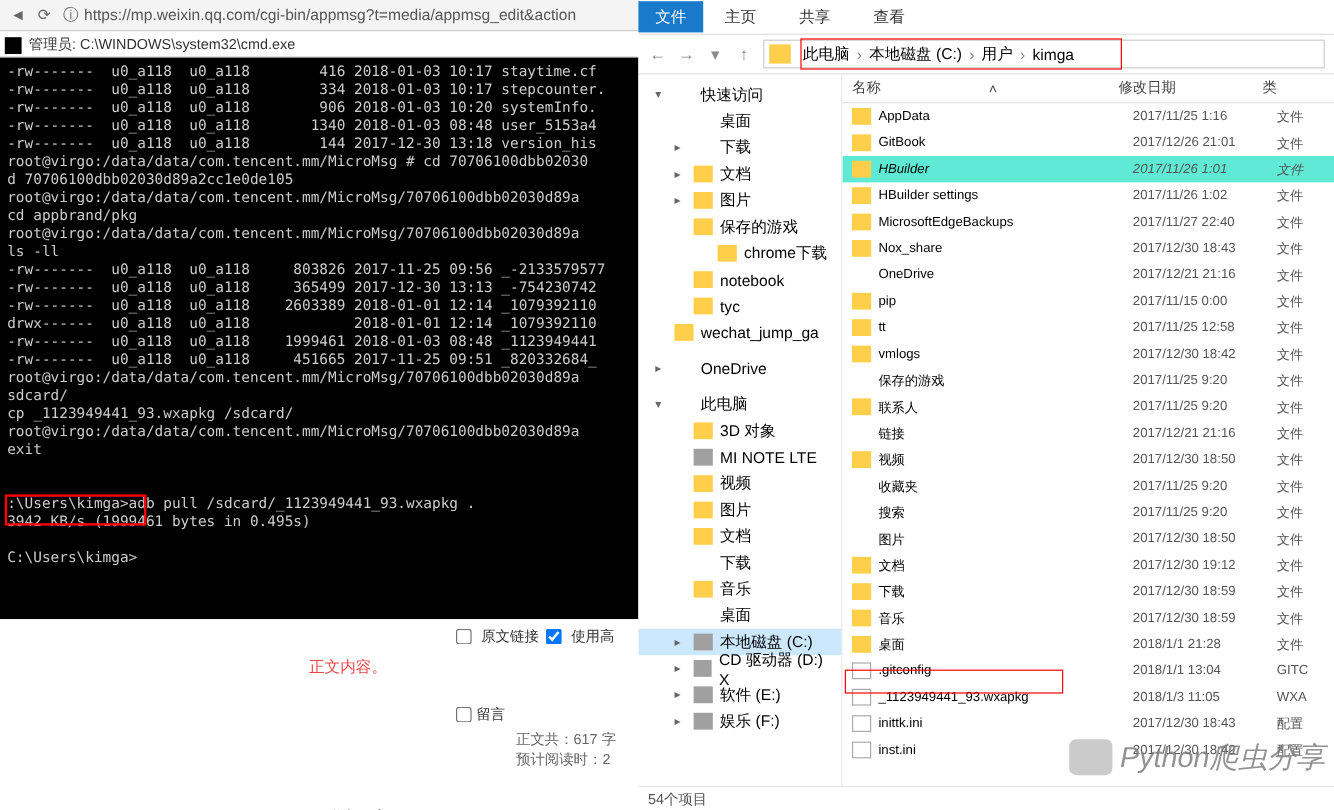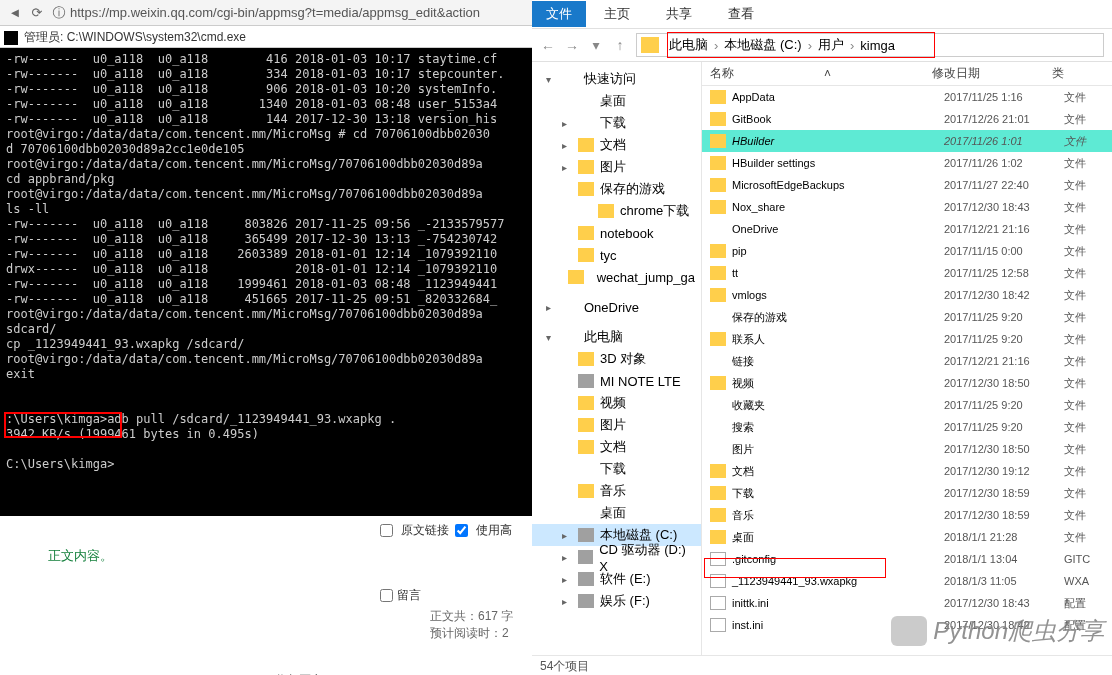--- a/index.html
+++ b/index.html
@@ -5,21 +5,21 @@
 * { margin:0; padding:0; box-sizing:border-box; font-family:"Microsoft YaHei","Segoe UI",sans-serif; }
 body { width:1112px; height:675px; overflow:hidden; background:#fff; position:relative; }
 .browser-bar { position:absolute; top:0; left:0; width:532px; height:26px; background:#f4f4f4; border-bottom:1px solid #ccc; display:flex; align-items:center; padding:0 4px; font-size:13px; }
 .browser-bar .nav-icon { width:22px; text-align:center; color:#666; }
 .browser-bar .url { color:#555; }
 .cmd-title { position:absolute; top:28px; left:0; width:532px; height:20px; background:#fff; color:#333; font-size:12px; display:flex; align-items:center; padding:0 4px; border-bottom:1px solid #ccc;}
 .cmd-title .ico { width:14px; height:14px; background:#000; margin-right:6px; display:inline-block; }
 .terminal { position:absolute; top:48px; left:0; width:532px; height:468px; background:#000; color:#ccc; font-family:Consolas,monospace; font-size:12px; line-height:15px; padding:4px 6px; white-space:pre; overflow:hidden; }
 .redbox1 { position:absolute; border:2px solid red; top:412px; left:4px; width:118px; height:26px; z-index:5;}
 .editor-area { position:absolute; top:516px; left:0; width:532px; height:192px; background:#fff; font-size:13px; color:#333; }
-.editor-area .placeholder { margin:8px 0 0 48px; color:#15803d; }
+.editor-area .placeholder { margin:8px 0 0 48px; color:#ef4444;text-align:center; }
 .editor-area .checks { margin:6px 0 0 380px; font-size:12px; color:#333; display:flex; align-items:center; gap:6px;}
 .editor-area .checks input { margin-right:2px; }
 .editor-area .bottom-row { margin:30px 0 0 260px; font-size:12px; }
 .editor-area .bottom-text { margin:4px 0 0 430px; font-size:12px; color:#666;}
 .explorer { position:absolute; top:0; left:532px; width:580px; height:675px; background:#fff; }
 .ribbon { height:28px; background:#fff; display:flex; align-items:center; font-size:13px; }
 .ribbon .active { background:#1979ca; color:#fff; padding:4px 14px; }
 .ribbon .tab { padding:4px 18px; color:#333; }
 .nav-row { height:34px; border-top:1px solid #e0e0e0; border-bottom:1px solid #e0e0e0; display:flex; align-items:center; padding:0 8px; gap:8px; font-size:13px; }
 .nav-row .arrow { color:#888; font-size:14px; width:16px; text-align:center; }
@@ -195,21 +195,21 @@
         <div class="side-item" style="padding-left: 30px;">
           <span class="exp"></span>
           <span class="ico fld"></span>
           <span>notebook</span>
         </div>
         <div class="side-item" style="padding-left: 30px;">
           <span class="exp"></span>
           <span class="ico fld"></span>
           <span>tyc</span>
         </div>
-        <div class="side-item" style=" justify-content: space-between;">
+        <div class="side-item" style="">
           <span class="exp"></span>
           <span class="ico fld"></span>
           <span>wechat_jump_ga</span>
         </div>
         <div style="height: 8px;"></div>
         <div class="side-item" style="padding-left: 14px;">
           <span class="exp">▸</span>
           <span class="ico onedrive"></span>
           <span>OneDrive</span>
         </div>

